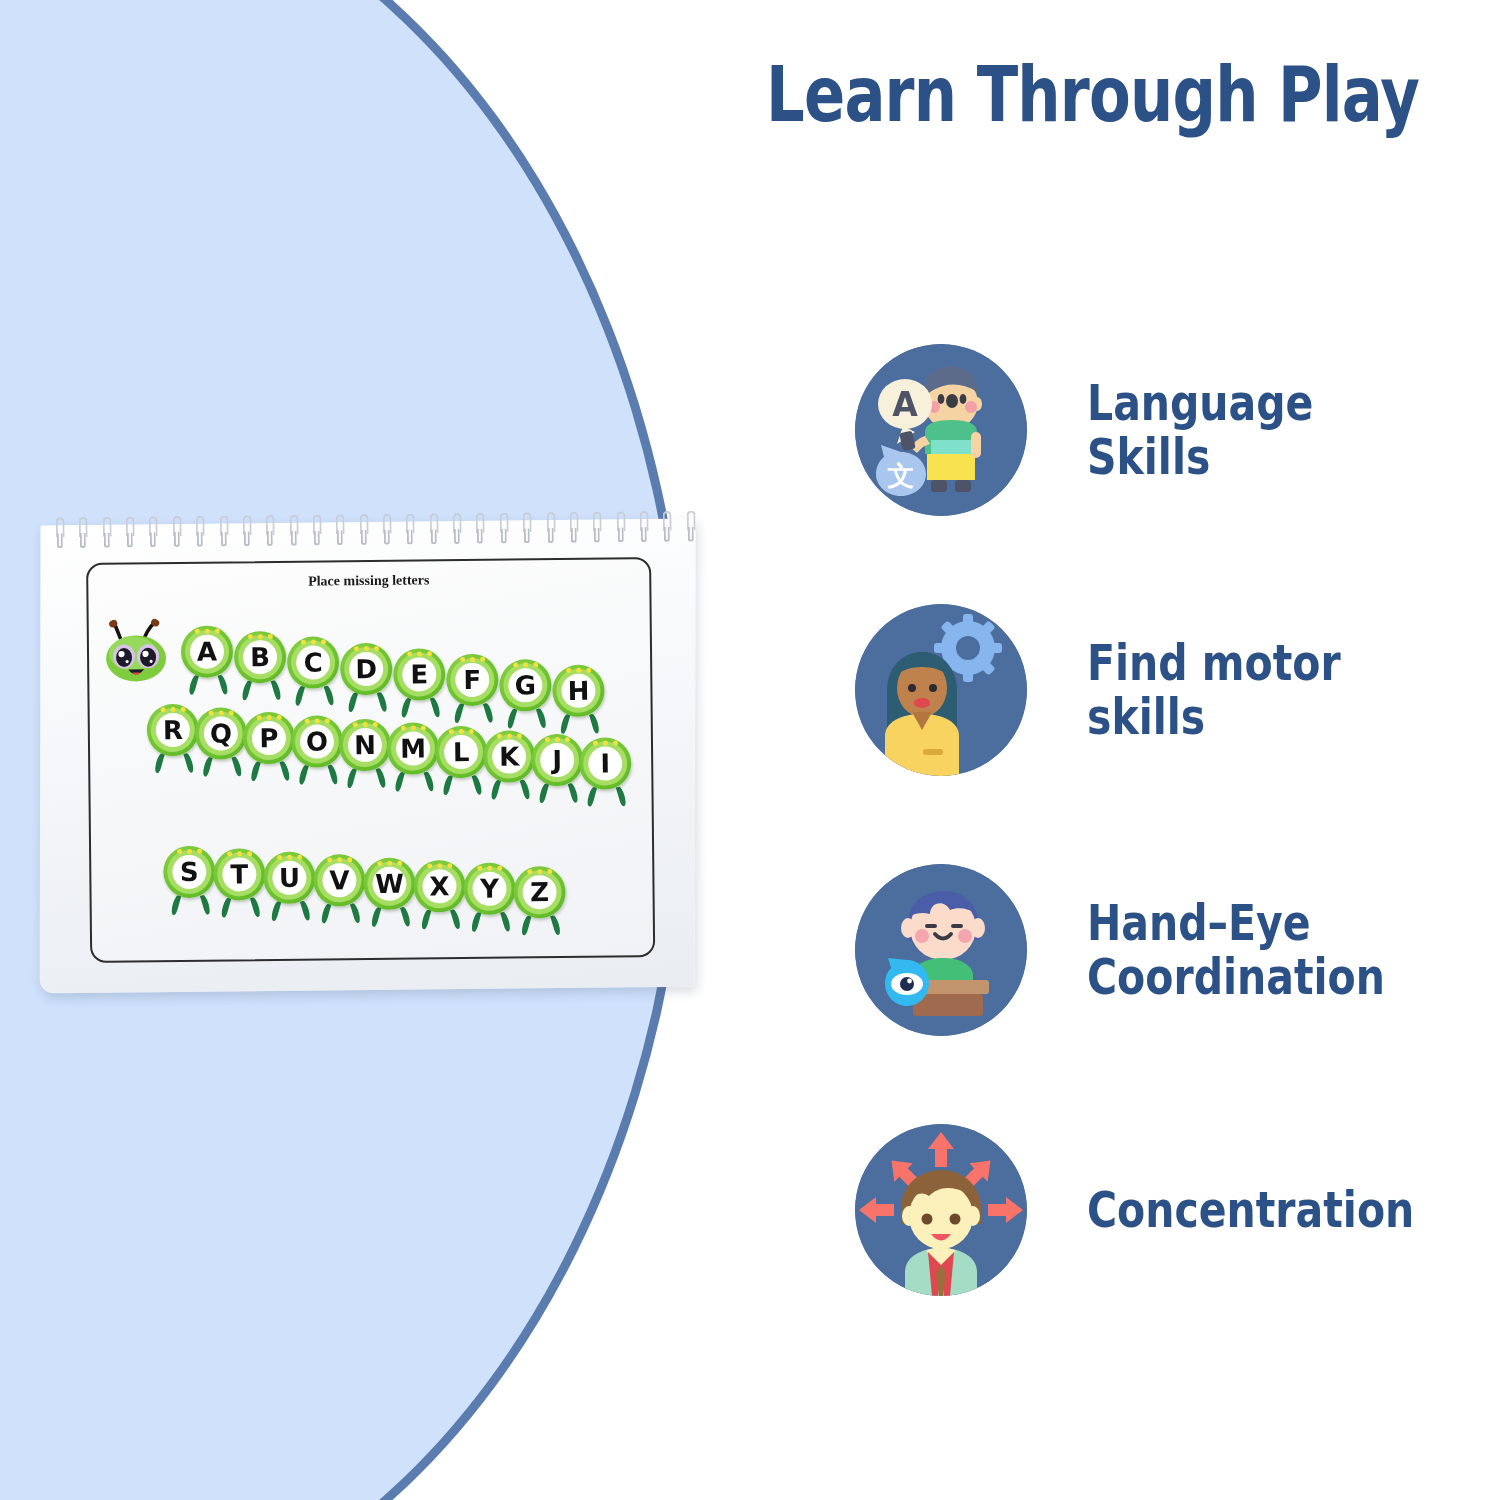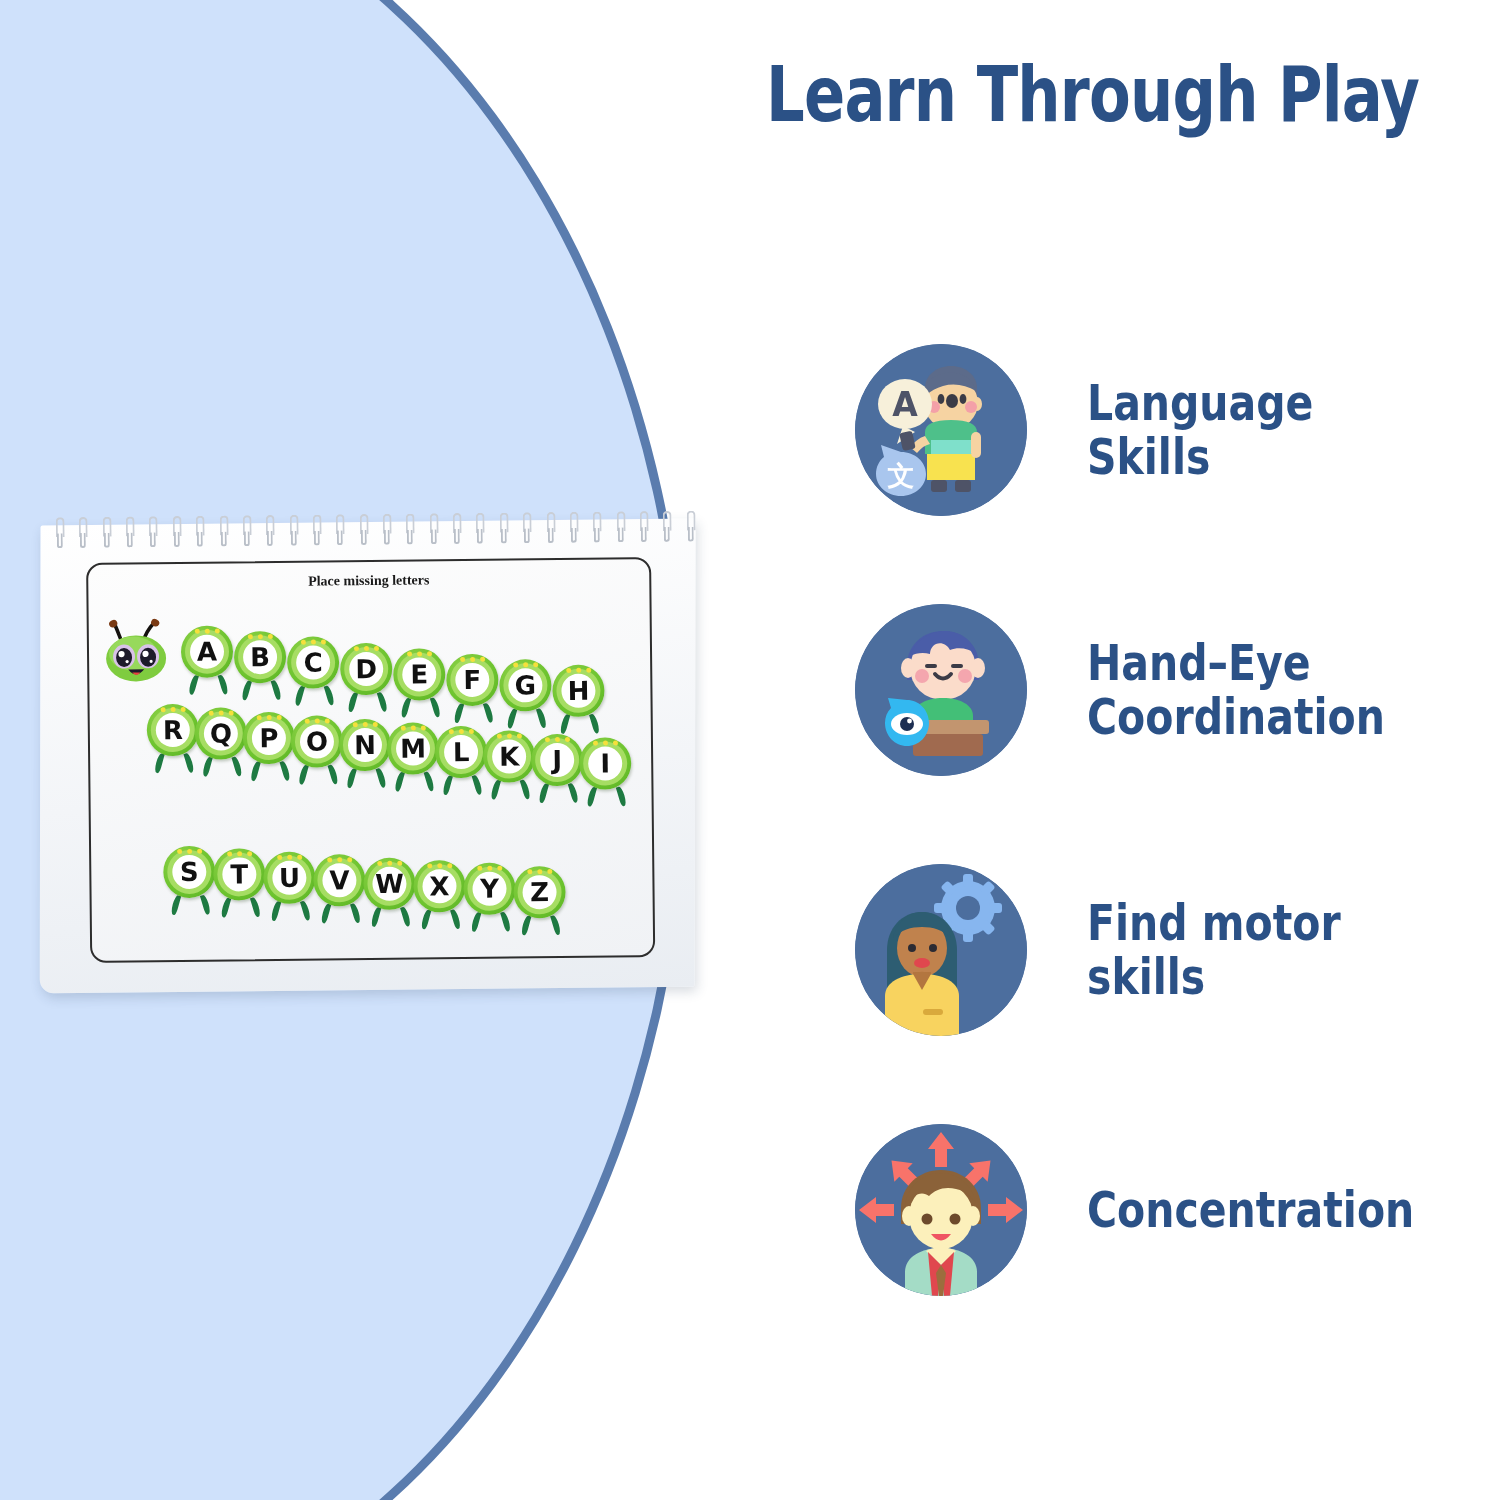--- a/index.html
+++ b/index.html
@@ -242,53 +242,20 @@
         <text x="50" y="72" font-family="DejaVu Sans, sans-serif" font-size="33" font-weight="bold" fill="#4e5367" text-anchor="middle">A</text>
 
         <rect x="46" y="88" width="13" height="18" rx="3" fill="#4e5367" transform="rotate(-12 52 97)"></rect>
 
         <path d="M46 108c14 0 25 10 25 22s-11 22-25 22-25-10-25-22c0-7 3-13 8-17l-3-12z" fill="#a9c6ee"></path>
         <text x="46" y="141" font-family="DejaVu Sans, sans-serif" font-size="27" font-weight="bold" fill="#ffffff" text-anchor="middle">文</text>
       </svg>
     </div>
     <div class="benefit-label">Language
 Skills</div>
-  </div>
-
-  <div class="benefit-row">
-    <div class="benefit-icon">
-      <svg class="art" viewBox="0 0 172 172" xmlns="http://www.w3.org/2000/svg">
-        <circle cx="86" cy="86" r="86" fill="#4c6e9e"></circle>
-
-        <path d="M52 62c0-20 15-35 36-35s36 15 36 35v14H52z" fill="#4a5da8"></path>
-        <ellipse cx="88" cy="64" rx="33" ry="32" fill="#fbdcca"></ellipse>
-        <ellipse cx="53" cy="64" rx="7" ry="10" fill="#fbdcca"></ellipse>
-        <ellipse cx="123" cy="64" rx="7" ry="10" fill="#fbdcca"></ellipse>
-
-        <path d="M55 52c6-16 20-25 35-25s27 9 32 23c-9-6-19-7-27-4-3-6-9-8-14-6-4 2-6 6-6 10-7-2-14-1-20 2z" fill="#4a5da8"></path>
-
-        <rect x="70" y="60" width="12" height="4" rx="2" fill="#3b3b46"></rect>
-        <rect x="96" y="60" width="12" height="4" rx="2" fill="#3b3b46"></rect>
-        <path d="M80 70q8 9 16 0" stroke="#3b3b46" stroke-width="4" fill="none" stroke-linecap="round"></path>
-        <circle cx="67" cy="72" r="7" fill="#f4a6ae"></circle>
-        <circle cx="110" cy="72" r="7" fill="#f4a6ae"></circle>
-
-        <path d="M58 112c0-11 13-18 30-18s30 7 30 18v12H58z" fill="#43bf77"></path>
-
-        <rect x="52" y="116" width="82" height="14" rx="3" fill="#c2956f"></rect>
-        <rect x="58" y="130" width="70" height="22" rx="3" fill="#a06a4f"></rect>
-
-        <path d="M52 96c12 0 22 10 22 23s-10 23-22 23-22-10-22-23c0-6 2-11 6-15l-3-10z" fill="#33b8f0"></path>
-        <ellipse cx="52" cy="120" rx="16" ry="11" fill="#ffffff"></ellipse>
-        <circle cx="52" cy="120" r="7" fill="#1d2e52"></circle>
-        <circle cx="54.5" cy="117" r="2.4" fill="#ffffff"></circle>
-      </svg>
-    </div>
-    <div class="benefit-label">Hand–Eye
-Coordination</div>
   </div>
 
   <div class="benefit-row">
     <div class="benefit-icon">
       <svg class="art" viewBox="0 0 172 172" xmlns="http://www.w3.org/2000/svg">
         <circle cx="86" cy="86" r="86" fill="#4c6e9e"></circle>
 
         <g transform="translate(113,44)">
           <g fill="#87b6ef">
             <circle cx="0" cy="0" r="27"></circle>
@@ -320,20 +287,53 @@
       </svg>
     </div>
     <div class="benefit-label">Find motor
 skills</div>
   </div>
 
   <div class="benefit-row">
     <div class="benefit-icon">
       <svg class="art" viewBox="0 0 172 172" xmlns="http://www.w3.org/2000/svg">
         <circle cx="86" cy="86" r="86" fill="#4c6e9e"></circle>
+
+        <path d="M52 62c0-20 15-35 36-35s36 15 36 35v14H52z" fill="#4a5da8"></path>
+        <ellipse cx="88" cy="64" rx="33" ry="32" fill="#fbdcca"></ellipse>
+        <ellipse cx="53" cy="64" rx="7" ry="10" fill="#fbdcca"></ellipse>
+        <ellipse cx="123" cy="64" rx="7" ry="10" fill="#fbdcca"></ellipse>
+
+        <path d="M55 52c6-16 20-25 35-25s27 9 32 23c-9-6-19-7-27-4-3-6-9-8-14-6-4 2-6 6-6 10-7-2-14-1-20 2z" fill="#4a5da8"></path>
+
+        <rect x="70" y="60" width="12" height="4" rx="2" fill="#3b3b46"></rect>
+        <rect x="96" y="60" width="12" height="4" rx="2" fill="#3b3b46"></rect>
+        <path d="M80 70q8 9 16 0" stroke="#3b3b46" stroke-width="4" fill="none" stroke-linecap="round"></path>
+        <circle cx="67" cy="72" r="7" fill="#f4a6ae"></circle>
+        <circle cx="110" cy="72" r="7" fill="#f4a6ae"></circle>
+
+        <path d="M58 112c0-11 13-18 30-18s30 7 30 18v12H58z" fill="#43bf77"></path>
+
+        <rect x="52" y="116" width="82" height="14" rx="3" fill="#c2956f"></rect>
+        <rect x="58" y="130" width="70" height="22" rx="3" fill="#a06a4f"></rect>
+
+        <path d="M52 96c12 0 22 10 22 23s-10 23-22 23-22-10-22-23c0-6 2-11 6-15l-3-10z" fill="#33b8f0"></path>
+        <ellipse cx="52" cy="120" rx="16" ry="11" fill="#ffffff"></ellipse>
+        <circle cx="52" cy="120" r="7" fill="#1d2e52"></circle>
+        <circle cx="54.5" cy="117" r="2.4" fill="#ffffff"></circle>
+      </svg>
+    </div>
+    <div class="benefit-label">Hand–Eye
+Coordination</div>
+  </div>
+
+  <div class="benefit-row">
+    <div class="benefit-icon">
+      <svg class="art" viewBox="0 0 172 172" xmlns="http://www.w3.org/2000/svg">
+        <circle cx="86" cy="86" r="86" fill="#4c6e9e"></circle>
         <g fill="#f8736a">
 
           <path d="M86 8l13 17h-7v18h-12V25h-7z"></path>
 
           <path d="M4 86l17-13v7h18v12H21v7z"></path>
 
           <path d="M168 86l-17 13v-7h-18V80h18v-7z"></path>
 
           <g transform="rotate(-45 86 86)">
               <path d="M86 16l13 17h-7v16h-12V33h-7z"></path>

